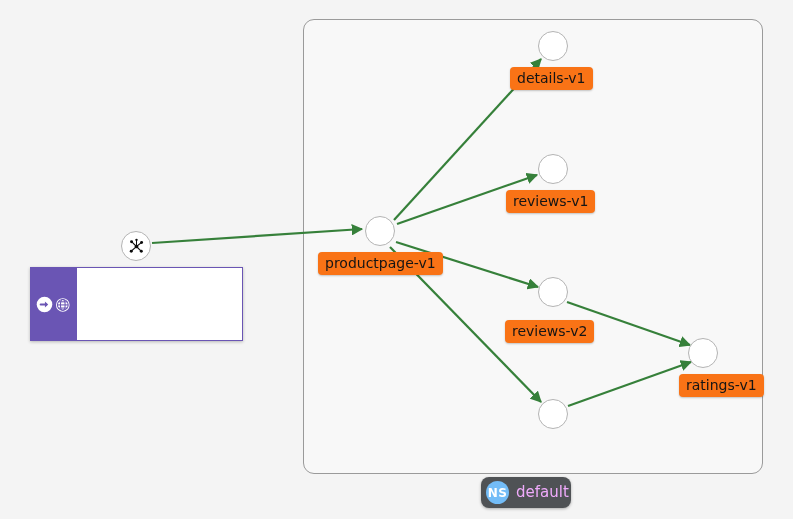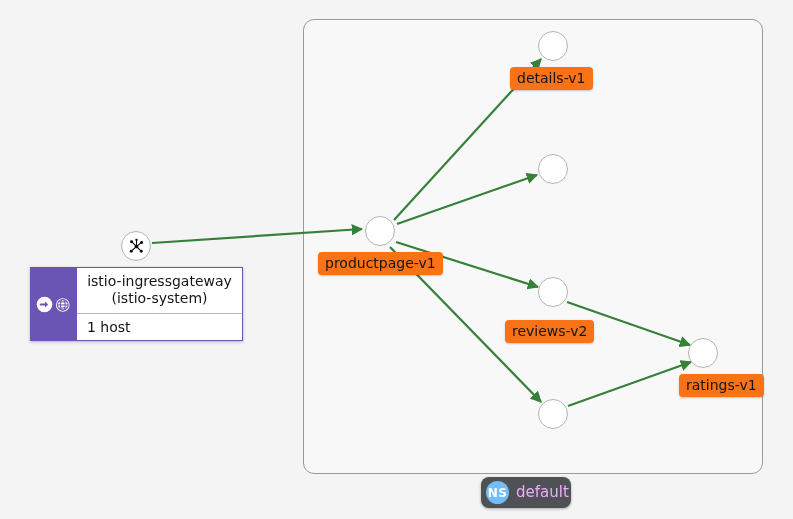--- a/index.html
+++ b/index.html
@@ -195,20 +195,21 @@
 
   <div class="node-circle" style="left:365px; top:216px;"></div>
   <div class="node-circle" style="left:538px; top:31px;"></div>
   <div class="node-circle" style="left:538px; top:154px;"></div>
   <div class="node-circle" style="left:538px; top:277px;"></div>
   <div class="node-circle" style="left:538px; top:399px;"></div>
   <div class="node-circle" style="left:688px; top:338px;"></div>
 
   <div class="node-label" style="left:318px; top:252px;">productpage-v1</div>
   <div class="node-label" style="left:510px; top:67px;">details-v1</div>
+  <div class="node-label" style="left:506px; top:190px;">reviews-v1</div>
   <div class="node-label" style="left:505px; top:312px;margin-top:8px;">reviews-v2</div>
   <div class="node-label" style="left:659px; top:374px;margin-left:20px;">ratings-v1</div>
 
   <div class="gateway-box" style="left:30px; top:267px; width:213px; height:74px;">
     <div class="gateway-badge">
       <svg width="17" height="17" viewBox="0 0 24 24">
         <circle cx="12" cy="12" r="11" fill="#ffffff"></circle>
         <path d="M6.5 12 h8.2" stroke="#6a55b4" stroke-width="2.6" stroke-linecap="round"></path>
         <path d="M12.6 7.9 L17.2 12 L12.6 16.1 z" fill="#6a55b4"></path>
       </svg>
@@ -217,27 +218,20 @@
         <g stroke="#6a55b4" stroke-width="1.5" fill="none">
           <circle cx="11" cy="12.6" r="7.6"></circle>
           <ellipse cx="11" cy="12.6" rx="3.3" ry="7.6"></ellipse>
           <line x1="3.4" y1="12.6" x2="18.6" y2="12.6"></line>
           <line x1="4.6" y1="8.2" x2="17.4" y2="8.2"></line>
           <line x1="4.6" y1="17" x2="17.4" y2="17"></line>
         </g>
         <path d="M18.2 3.2 h4.4 M20.4 1 v4.4" stroke="#6a55b4" stroke-width="1.9" stroke-linecap="round"></path>
       </svg>
     </div>
-    <div class="gateway-body">
-      <div class="gateway-title">
-        <div>istio-ingressgateway</div>
-        <div>(istio-system)</div>
-      </div>
-      <div class="gateway-sub">1 host</div>
-    </div>
   </div>
 
   <div class="ns-badge" style="left:481px; top:477px;">
     <span class="ns-badge-icon">NS</span>
     <span class="ns-badge-label">default</span>
   </div>
 
 </div>
 
 </body></html>

